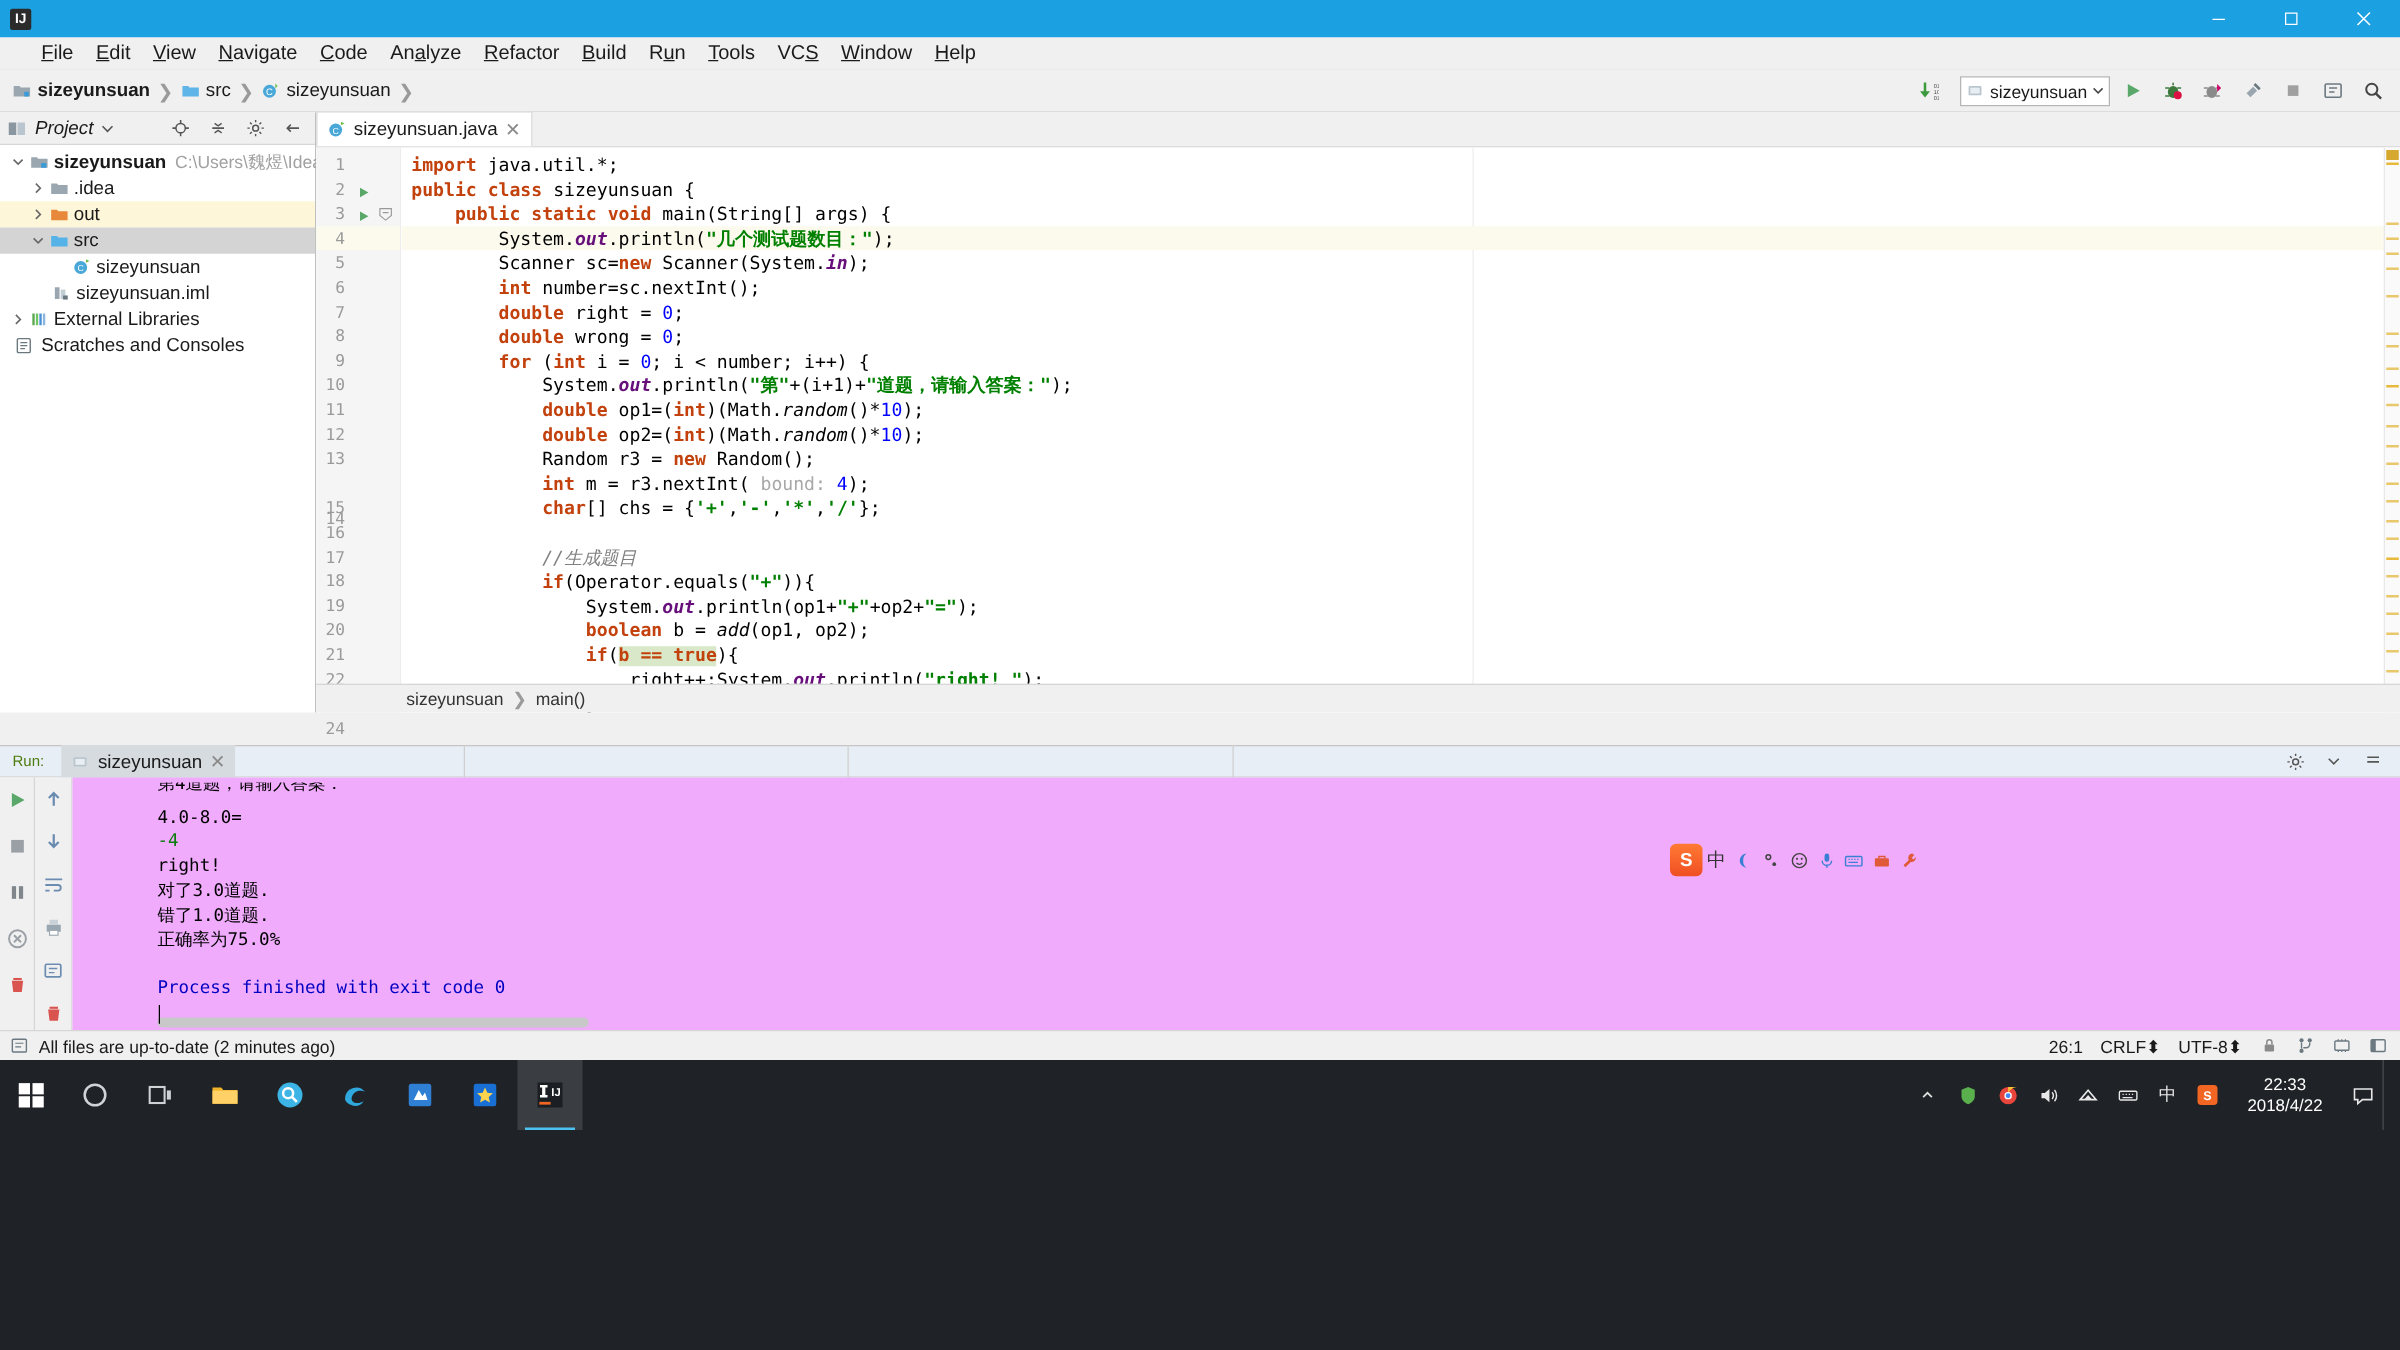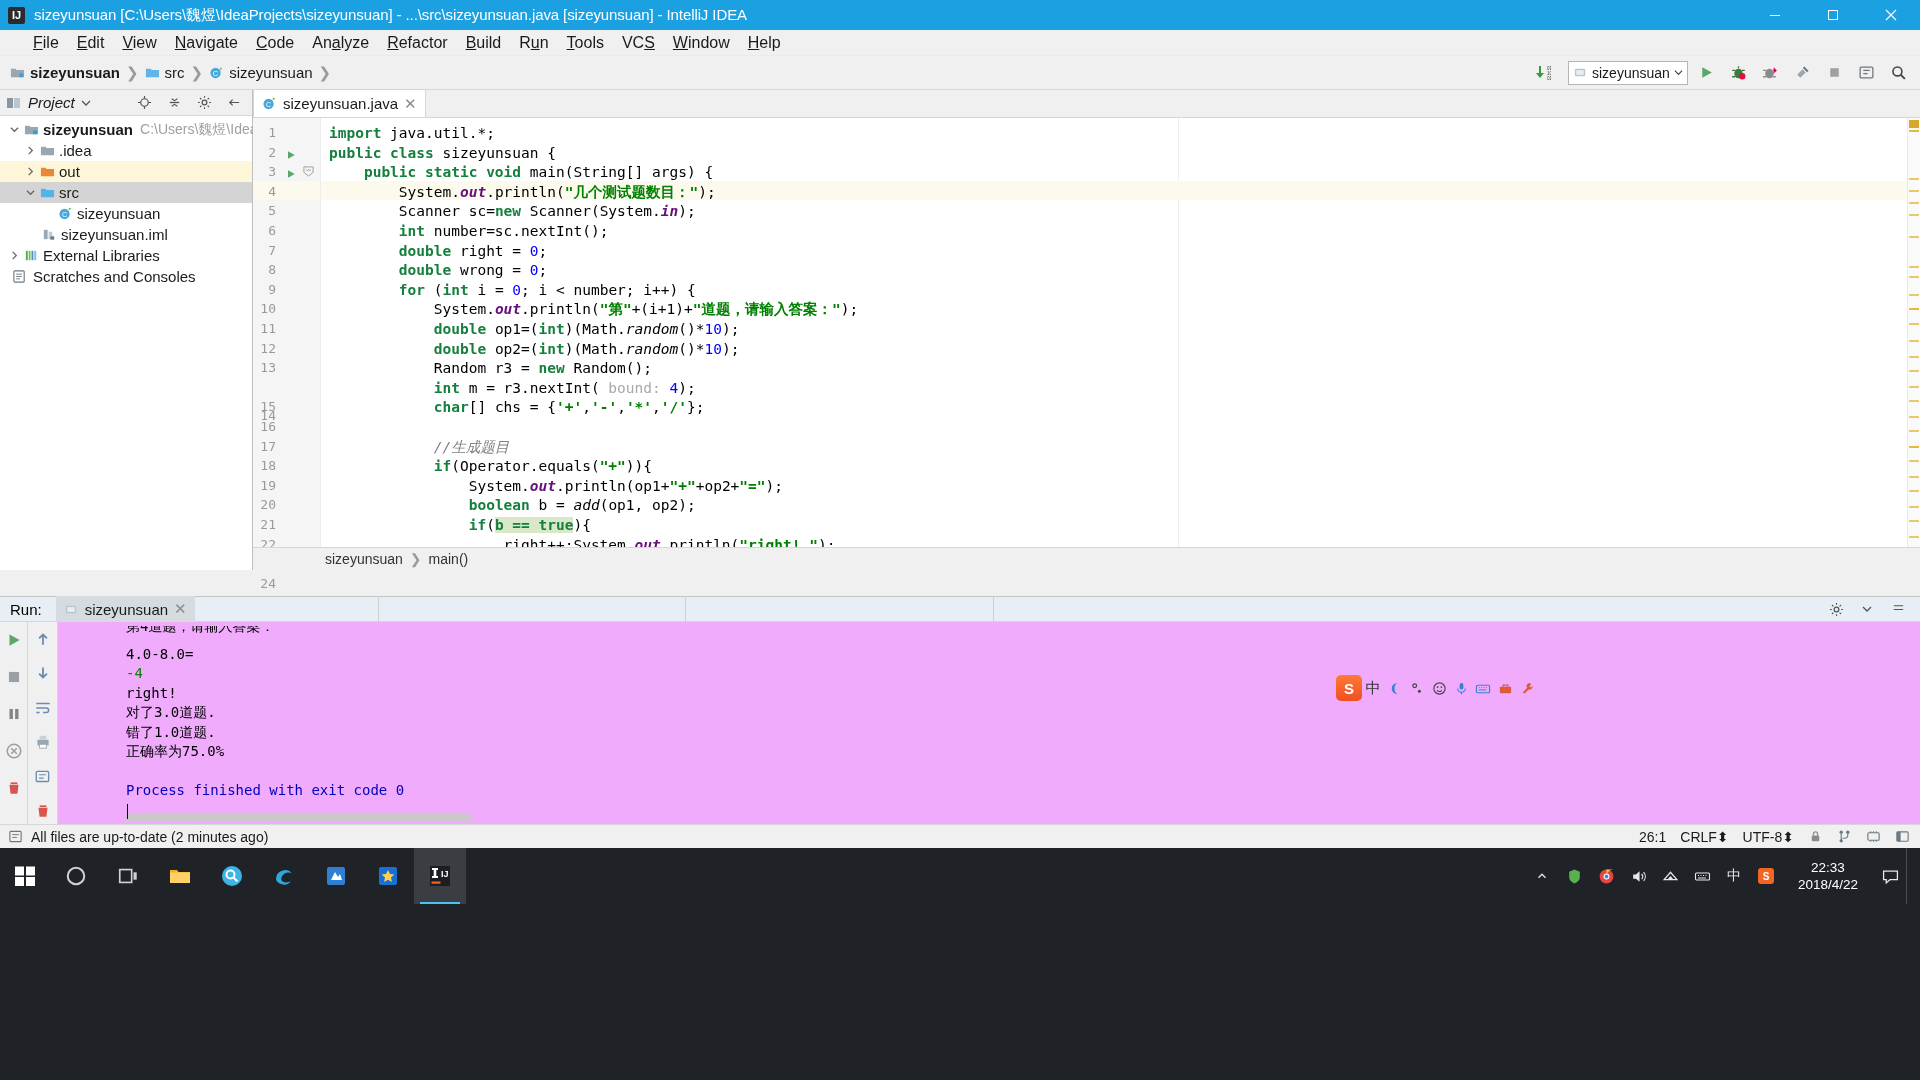--- a/index.html
+++ b/index.html
@@ -124,21 +124,21 @@
   }
   .codearea {
     position:relative; flex:1; background:#ffffff; overflow:hidden;
     font-family:"DejaVu Sans Mono", monospace; font-size:14.5px;
   }
   .cline { position:absolute; left:8px; white-space:pre; line-height:19.6px; }
   .hl-line {
     position:absolute; left:0; width:100%; height:19.6px; background:#fcfaed;
   }
   
-  .kw  { color:#15803d; font-weight:bold; }
+  .kw  { color:#c2410c; font-weight:bold; }
   .str { color:#008000; font-weight:bold; }
   .num { color:#0000ff; }
   .cmt { color:#808080; font-style:italic; }
   .fld { color:#660e7a; font-weight:bold; font-style:italic; }
   .mth { color:#000000; font-style:italic; }
   .hint{ color:#a8a8a8; }
   .pl  { color:#000000; }
   .sel-tok { background:#d8e8c8; }
 
   .right-ruler {
@@ -159,21 +159,21 @@
 
   
   .runwin {
     position:absolute; left:0; top:596px; width:1920px; height:228px;
     background:#ffffff;
   }
   .run-head {
     height:26px; background:#e8eef5; display:flex; align-items:center;
     border-top:1px solid #c5c5c5; border-bottom:1px solid #d6d6d6;
   }
-  .run-head .rl { font-size:15px; color:#000000; margin-left:10px; }
+  .run-head .rl { font-size:12px; color:#4d7c0f; margin-left:10px; }
   .run-tab {
     margin-left:14px; height:26px; display:flex; align-items:center; gap:6px;
     background:#d6dbe0; padding:0 8px; font-size:15px; color:#1a1a1a;
   }
   .run-tab .x { color:#8a8a8a; }
   .run-head .divs { flex:1; display:flex; align-items:center; height:100%;}
   .vdiv { width:1px; height:26px; background:#cfcfcf; }
   .run-head .gear { margin-left:auto; display:flex; padding-right:8px; gap:3px;}
   .run-body { position:relative; display:flex; height:202px; }
   .run-left-rail {
@@ -251,21 +251,20 @@
   .tray-show { width:10px; height:56px; border-left:1px solid #4a4d52; }
   .svgi { display:block; }
 </style>
 </head>
 <body>
 
 <div id="app">
 
   <div class="titlebar">
     <div class="tb-icon">IJ</div>
-    <div class="tb-title">sizeyunsuan [C:\Users\魏煜\IdeaProjects\sizeyunsuan] - ...\src\sizeyunsuan.java [sizeyunsuan] - IntelliJ IDEA</div>
     <div class="tb-btns">
       <div class="tb-btn">
         <svg class="svgi" width="12" height="12" viewBox="0 0 12 12">
             <rect x="1" y="6" width="10" height="1" fill="#fff"></rect>
           </svg>
       </div>
       <div class="tb-btn">
         <svg class="svgi" width="12" height="12" viewBox="0 0 12 12">
             <rect x="1.5" y="1.5" width="9" height="9" fill="none" stroke="#fff" stroke-width="1"></rect>
           </svg>

